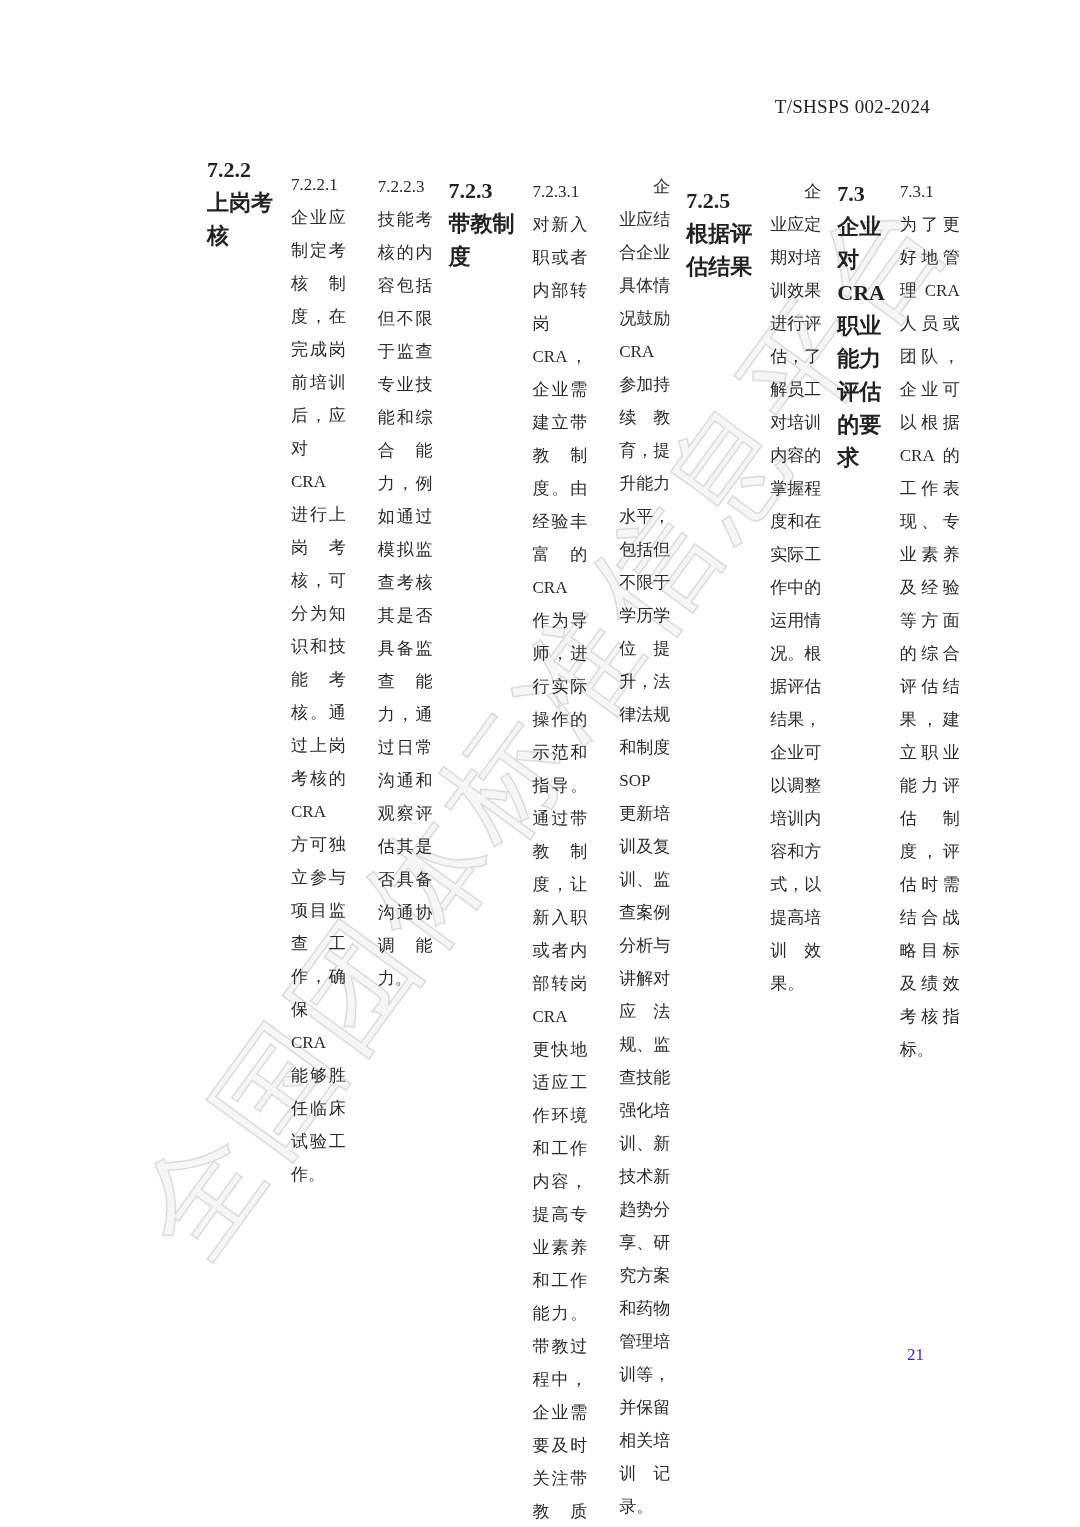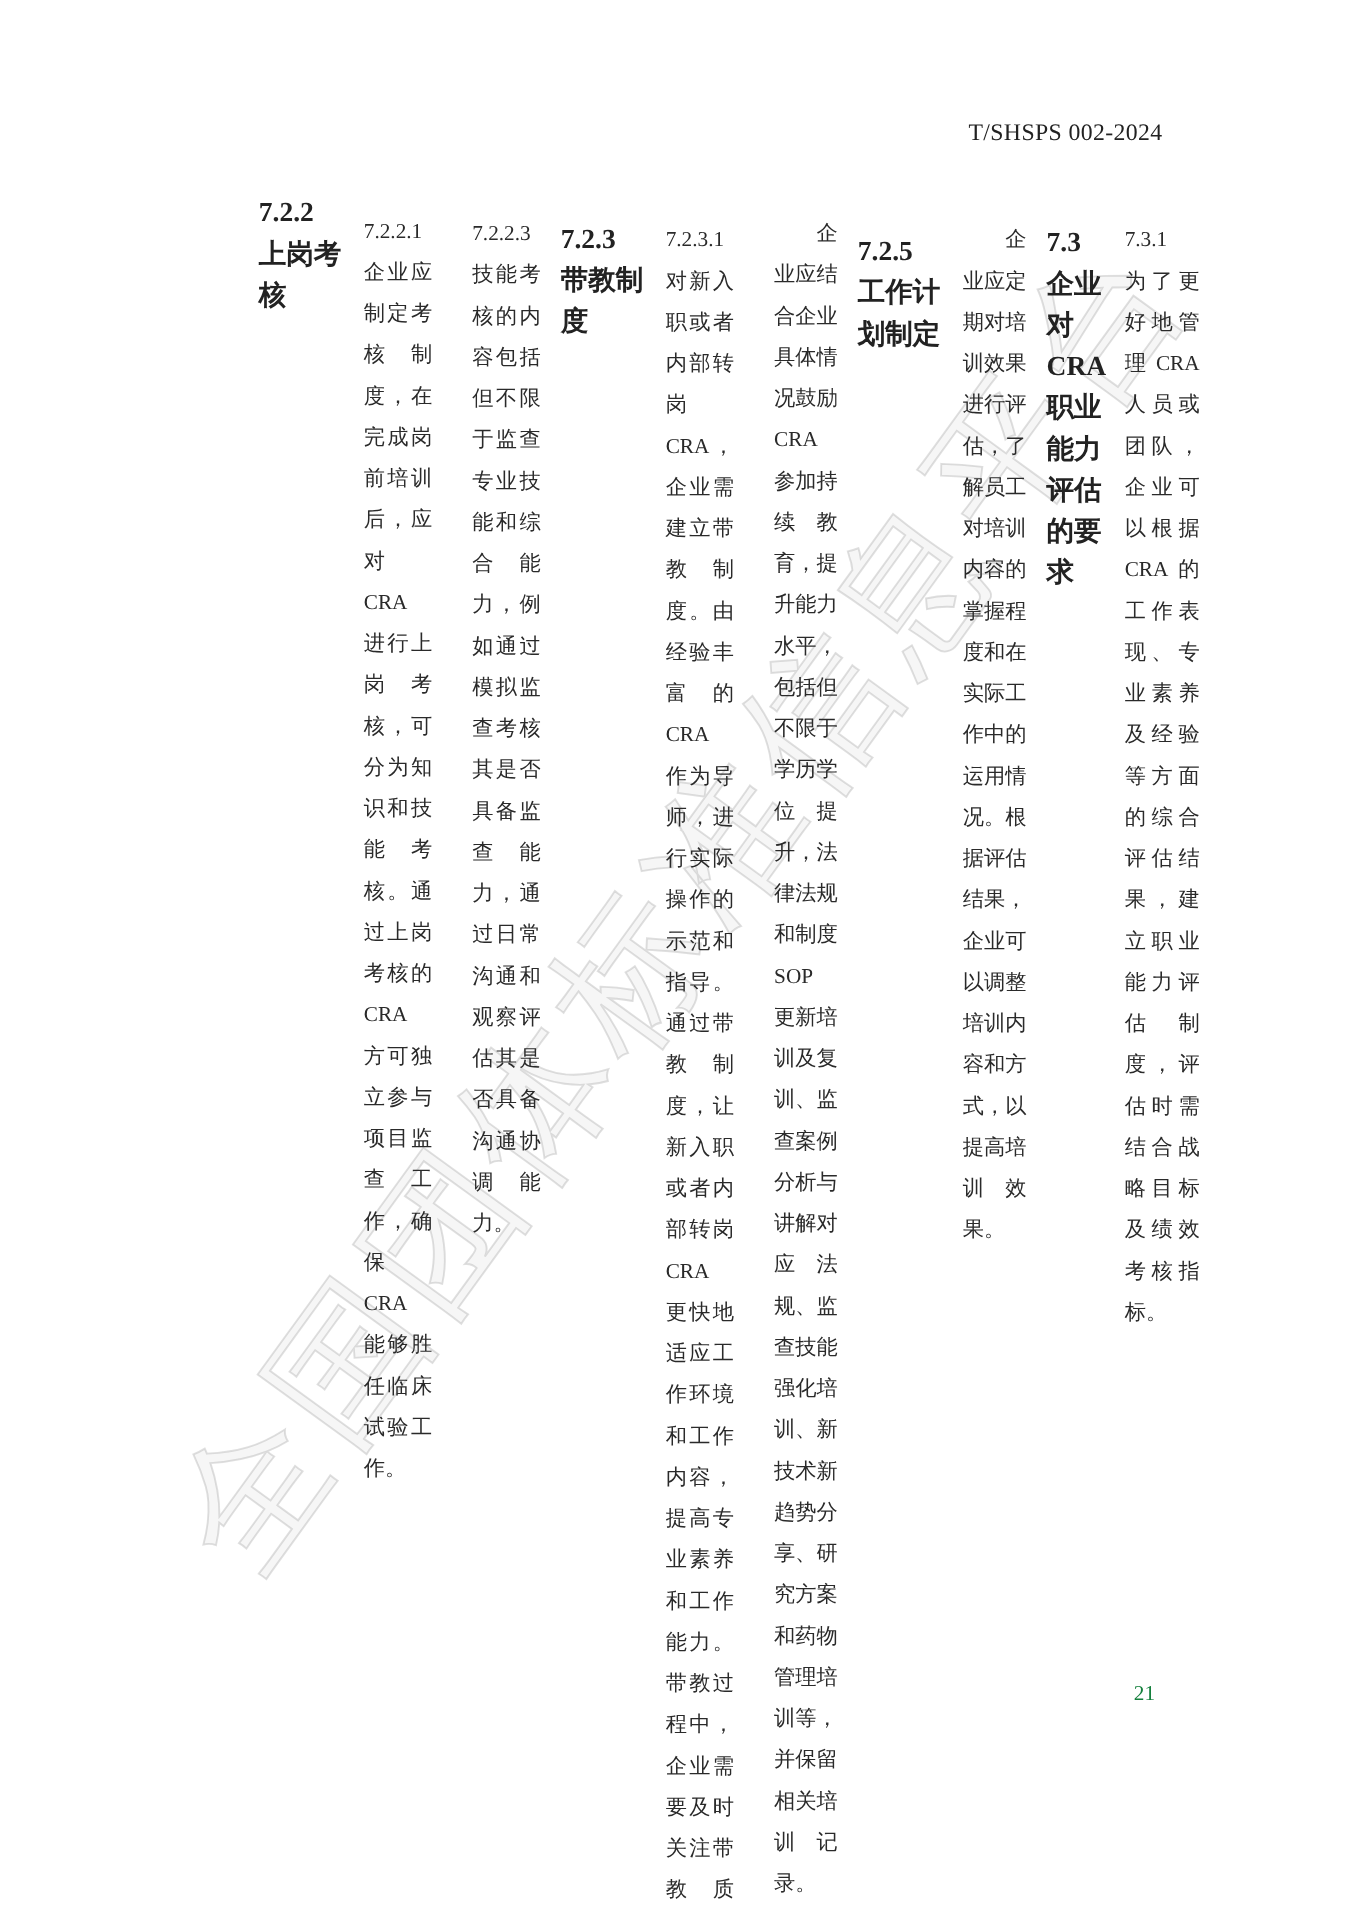--- a/index.html
+++ b/index.html
@@ -70,21 +70,21 @@
   .mt24 { margin-top: 24px !important; }
   .mt28 { margin-top: 28px !important; }
   .mt31 { margin-top: 31px !important; }
   .mt38 { margin-top: 38px !important; }
   .mt53 { margin-top: 53px !important; }
   .page-number {
     position: absolute;
     top: 1345px;
     right: 156px;
     font-size: 17px;
-    color: #15803d;
+    color: #4c1d95;
     z-index: 2;
   }
 </style>
 </head>
 <body>
 
 <div class="page">
 
   <div class="watermark">全国团体标准信息平台</div>
 
@@ -100,21 +100,21 @@
     <p class="para mt17"><span class="pnum">7.2.2.3</span><span>技能考核的内容包括但不限于监查专业技能和综合能力，例如通过模拟监查考核其是否具备监查能力，通过日常沟通和观察评估其是否具备沟通协调能力。</span></p>
 
     <h3 class="h mt21"><span class="num">7.2.3</span><span>带教制度</span></h3>
 
     <p class="para mt22"><span class="pnum">7.2.3.1</span><span>对新入职或者内部转岗 CRA，企业需建立带教制度。由经验丰富的 CRA 作为导师，进行实际操作的示范和指导。通过带教制度，让新入职或者内部转岗 CRA 更快地适应工作环境和工作内容，提高专业素养和工作能力。带教过程中，企业需要及时关注带教质量，并按需调整带教方案。</span></p>
 
 
 
     <p class="para indent mt17"><span>企业应结合企业具体情况鼓励 CRA 参加持续教育，提升能力水平，包括但不限于学历学位提升，法律法规和制度 SOP 更新培训及复训、监查案例分析与讲解对应法规、监查技能强化培训、新技术新趋势分享、研究方案和药物管理培训等，并保留相关培训记录。</span></p>
 
-    <h3 class="h mt31"><span class="num">7.2.5</span><span>工作计划制定</span></h3>
+    <h3 class="h mt31"><span class="num">7.2.5</span><span>根据评估结果</span></h3>
 
     <p class="para indent mt22"><span>企业应定期对培训效果进行评估，了解员工对培训内容的掌握程度和在实际工作中的运用情况。根据评估结果，企业可以调整培训内容和方式，以提高培训效果。</span></p>
 
     <h2 class="h tight mt24"><span class="num">7.3</span><span>企业对 CRA 职业能力评估的要求</span></h2>
 
     <p class="para widegap mt22"><span class="pnum">7.3.1</span><span>为了更好地管理 CRA 人员或团队，企业可以根据 CRA 的工作表现、专业素养及经验等方面的综合评估结果，建立职业能力评估制度，评估时需结合战略目标及绩效考核指标。</span></p>
 
   </main>
 
   <div class="page-number">21</div>

